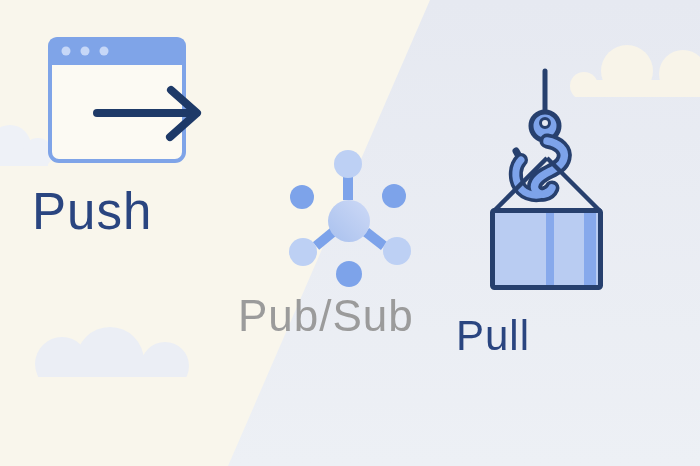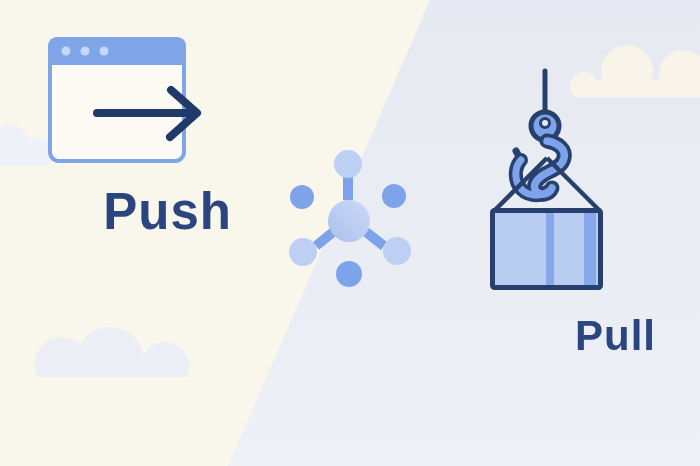--- a/index.html
+++ b/index.html
@@ -6,22 +6,22 @@
   #canvas{
     position:relative;
     width:700px;height:466px;
     overflow:hidden;
     background:#f9f6ec;
     font-family:"Liberation Sans", sans-serif;
   }
   #scene{position:absolute;left:0;top:0;}
   .label{
     position:absolute;
-    font-weight:700;
-    text-align:right;
+    font-weight:400;
+    text-align:left;
     line-height:1;
     letter-spacing:1px;
     user-select:none;
   }
   .label-push{left:32px;top:186px;width:200px;font-size:51px;color:#2a4580;}
   .label-pubsub{left:238px;top:294px;width:220px;font-size:44px;color:#9b9b9b;}
   .label-pull{left:456px;top:315px;width:200px;font-size:42px;color:#2a4580;}
 </style>
 </head>
 <body>
@@ -115,15 +115,16 @@
       </g>
       <g>
         <rect x="492.5" y="210.5" width="108" height="77" rx="2" fill="#b9ccf2" stroke="#27406e" stroke-width="5"></rect>
         <rect x="546" y="213" width="8" height="72" fill="#87a9ec"></rect>
         <rect x="584" y="213" width="12" height="72" fill="#87a9ec"></rect>
       </g>
     </g>
   </svg>
 
   <div class="label label-push">Push</div>
+  <div class="label label-pubsub">Pub/Sub</div>
   <div class="label label-pull">Pull</div>
 
 </div>
 
 </body></html>

